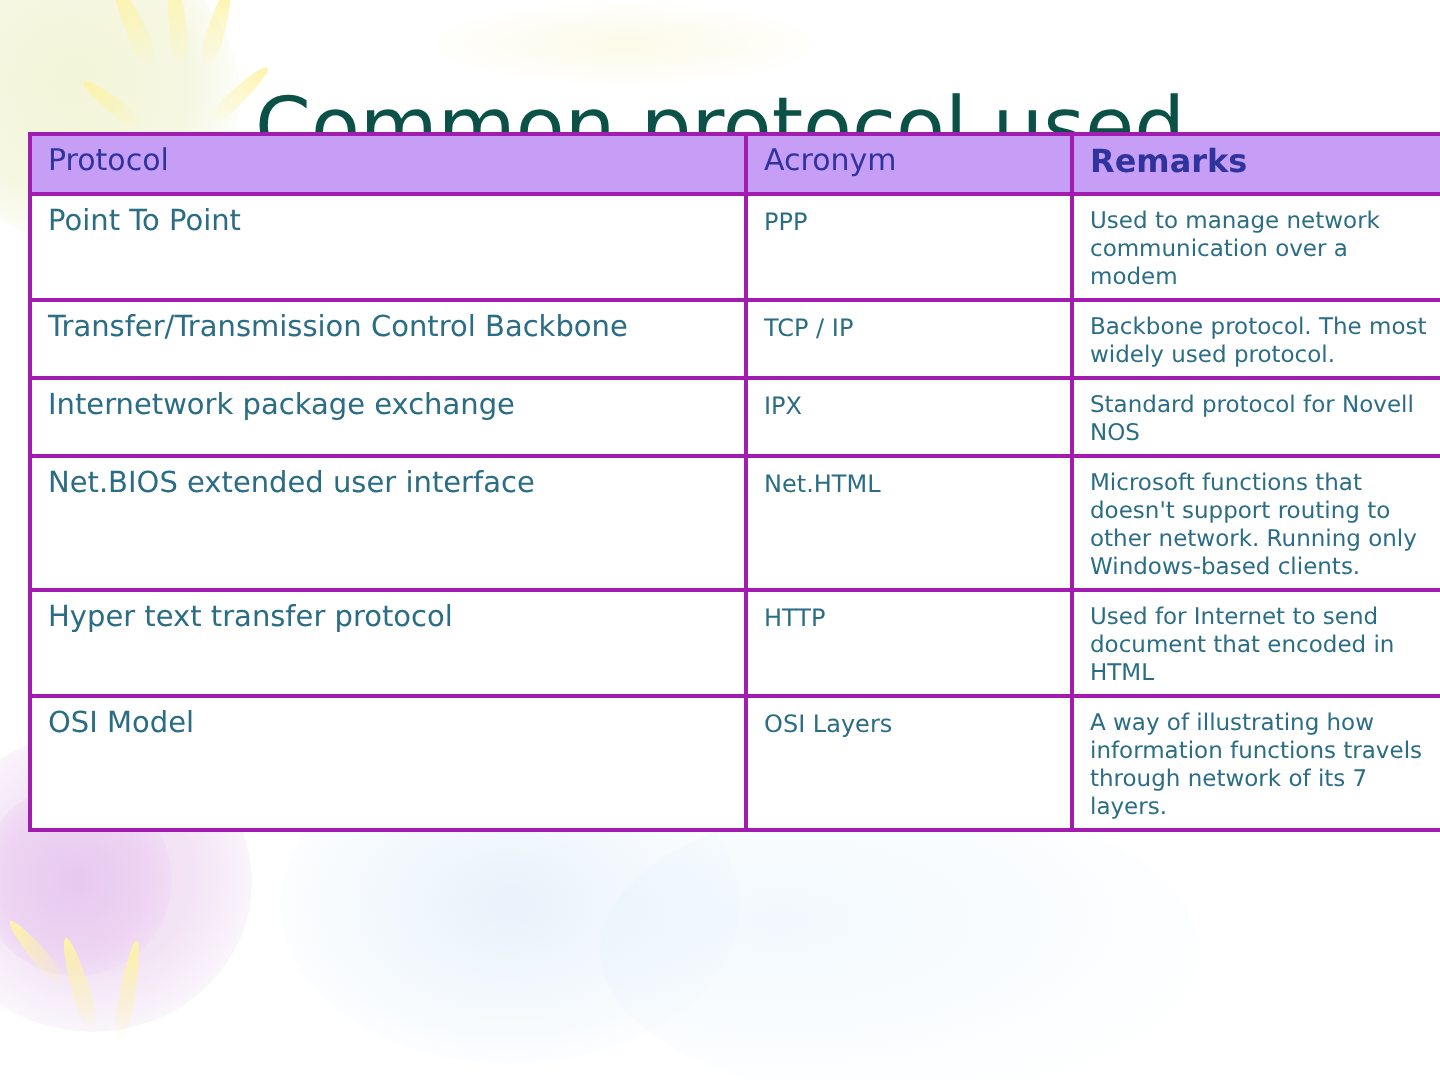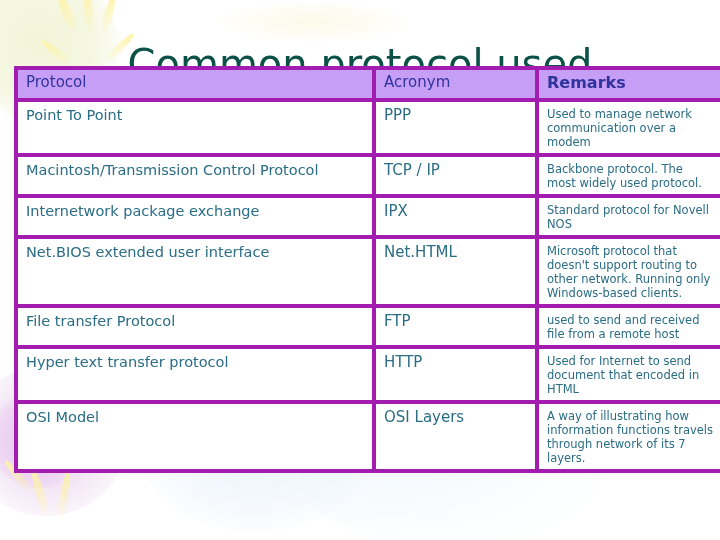--- a/index.html
+++ b/index.html
@@ -131,21 +131,21 @@
     border-collapse: collapse;
     table-layout: fixed;
     width: 706px;
     background: transparent;
   }
   table.proto col.c1 { width: 358px; }
   table.proto col.c2 { width: 163px; }
   table.proto col.c3 { width: 185px; }
 
   table.proto th, table.proto td {
-    border: 4px solid #a21caf;
+    border: 2px solid #a21caf;
     vertical-align: top;
     padding: 4px 6px 4px 8px;
     background-clip: padding-box;
   }
   table.proto thead th {
     background: #c79ef5;
     color: #30339c;
     text-align: left;
     font-weight: normal;
     font-size: 15px;
@@ -164,21 +164,21 @@
     font-size: 14.5px;
     line-height: 19px;
   }
   table.proto tbody td.c-remark {
     font-size: 11.5px;
     line-height: 14px;
     padding-top: 5px;
     color: #2a6d85;
   }
   table.proto tbody td.c-acr {
-    font-size: 15px;
+    font-size: 12px;
   }
 </style>
 </head>
 <body>
 
 <div class="bg-art">
   <div class="deco-wisp"></div>
   <div class="deco-blob-tl"></div>
   <div class="deco-petal p1"></div>
   <div class="deco-petal p2"></div>
@@ -213,38 +213,33 @@
         <th class="remarks-h">Remarks</th>
       </tr>
     </thead>
     <tbody id="tbody">
         <tr style="height: 49px; padding-left: 36px;">
           <td class="c-proto">Point To Point</td>
           <td class="c-acr">PPP</td>
           <td class="c-remark">Used to manage network communication over a modem</td>
         </tr>
         <tr style="height: 35px;">
-          <td class="c-proto">Macintosh/Transmission Control Protocol</td>
+          <td class="c-proto">Transfer/Transmission Control Backbone</td>
           <td class="c-acr">TCP / IP</td>
           <td class="c-remark">Backbone protocol. The most widely used protocol.</td>
         </tr>
         <tr style="height: 35px;">
           <td class="c-proto">Internetwork package exchange</td>
           <td class="c-acr">IPX</td>
           <td class="c-remark">Standard protocol for Novell NOS</td>
         </tr>
         <tr style="height: 62px;">
           <td class="c-proto">Net.BIOS extended user interface</td>
           <td class="c-acr">Net.HTML</td>
-          <td class="c-remark">Microsoft protocol that doesn't support routing to other network. Running only Windows-based clients.</td>
-        </tr>
-        <tr style="height: 31px;">
-          <td class="c-proto">File transfer Protocol</td>
-          <td class="c-acr">FTP</td>
-          <td class="c-remark">used to send and received file from a remote host</td>
+          <td class="c-remark">Microsoft functions that doesn't support routing to other network. Running only Windows-based clients.</td>
         </tr>
         <tr style="height: 49px;">
           <td class="c-proto">Hyper text transfer protocol</td>
           <td class="c-acr">HTTP</td>
           <td class="c-remark">Used for Internet to send document that encoded in HTML</td>
         </tr>
         <tr style="height: 62px;">
           <td class="c-proto">OSI Model</td>
           <td class="c-acr">OSI Layers</td>
           <td class="c-remark">A way of illustrating how information functions travels through network of its 7 layers.</td>

